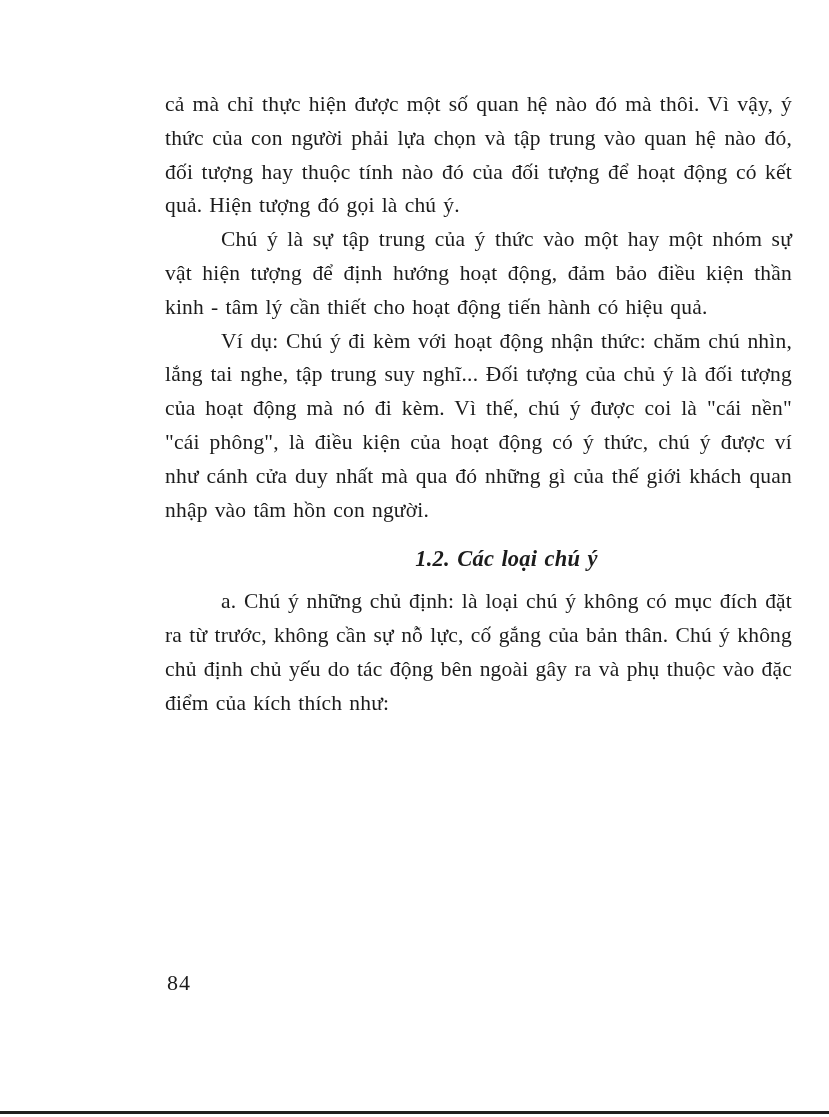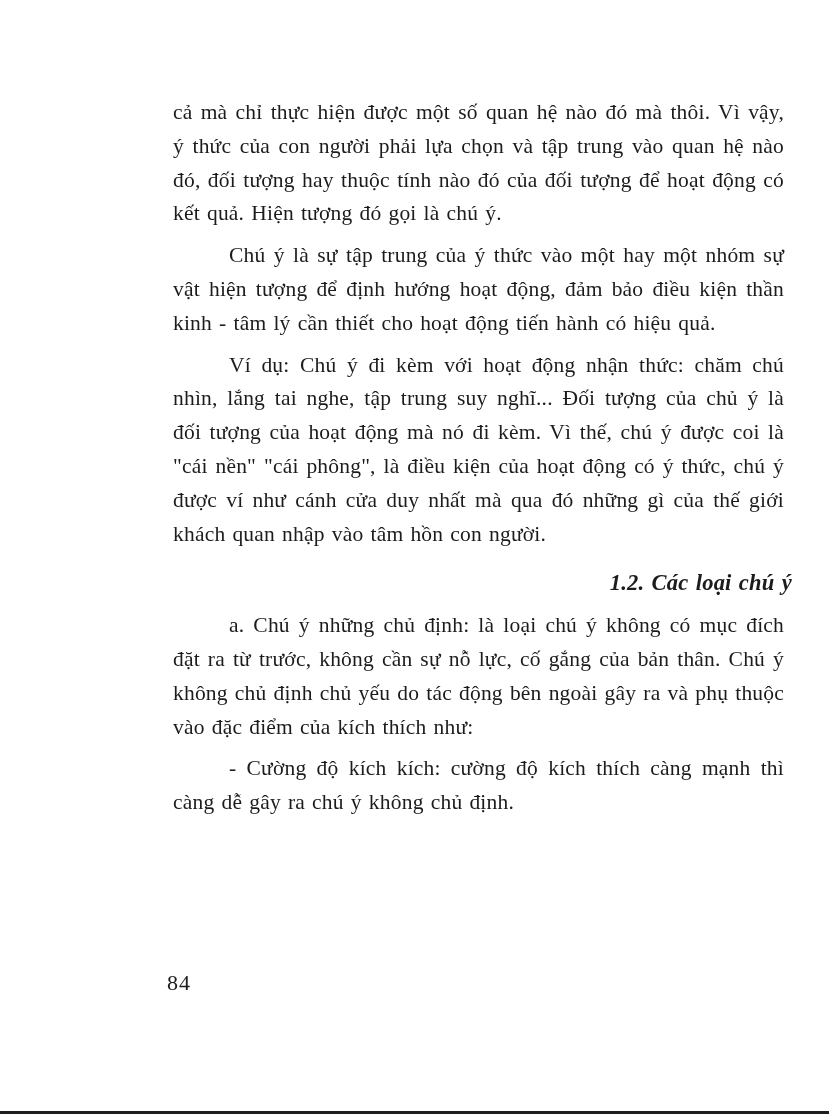--- a/index.html
+++ b/index.html
@@ -16,30 +16,30 @@
     position: absolute;
     left: 165px;
     top: 88px;
     width: 627px;
     font-size: 21.5px;
     line-height: 33.8px;
     text-align: justify;
     letter-spacing: 0.2px;
     word-spacing: 1.5px;
   }
-  .text-block p { margin: 8px; text-indent: 56px; }
+  .text-block p { margin: 0; text-indent: 56px; }
   .text-block p.no-indent { text-indent: 0; }
   .italic { }
   .section-heading {
     font-size: 22.5px;
     font-weight: bold;
     font-style: italic;
     text-indent: 0;
     margin: 15px 0 9px 0 !important;
-    text-align: right;
+    text-align: center;
   }
   .page-number {
     position: absolute;
     left: 167px;
     top: 970px;
     font-size: 22px;
     letter-spacing: 1px;
   }
   .bottom-rule {
     position: absolute;
@@ -65,21 +65,20 @@
     <p>Ví dụ: Chú ý đi kèm với hoạt động nhận thức: chăm chú nhìn, lắng tai nghe, tập trung suy nghĩ... Đối tượng của chủ ý là đối tượng của hoạt động mà nó đi kèm. Vì thế, chú ý được coi là "cái nền" "cái phông", là điều kiện của hoạt động có ý thức, chú ý được ví như cánh cửa duy nhất mà qua đó những gì của thế giới khách quan nhập vào tâm hồn con người.</p>
 
     <p class="section-heading">1.2. Các loại chú ý</p>
 
 
     <p>
       <span class="italic">a. Chú ý những chủ định:</span><span> là loại chú ý không có mục đích đặt ra từ trước, không cần sự nỗ lực, cố gắng của bản thân. Chú ý không chủ định chủ yếu do tác động bên ngoài gây ra và phụ thuộc vào đặc điểm của kích thích như:</span>
     </p>
 
 
-    <p>- Cường độ kích kích: cường độ kích thích càng mạnh thì càng dễ gây ra chú ý không chủ định.</p>
 
   </div>
 
   <div class="page-number">84</div>
 
   <div class="bottom-rule"></div>
 
 </div>
 
 </body></html>

